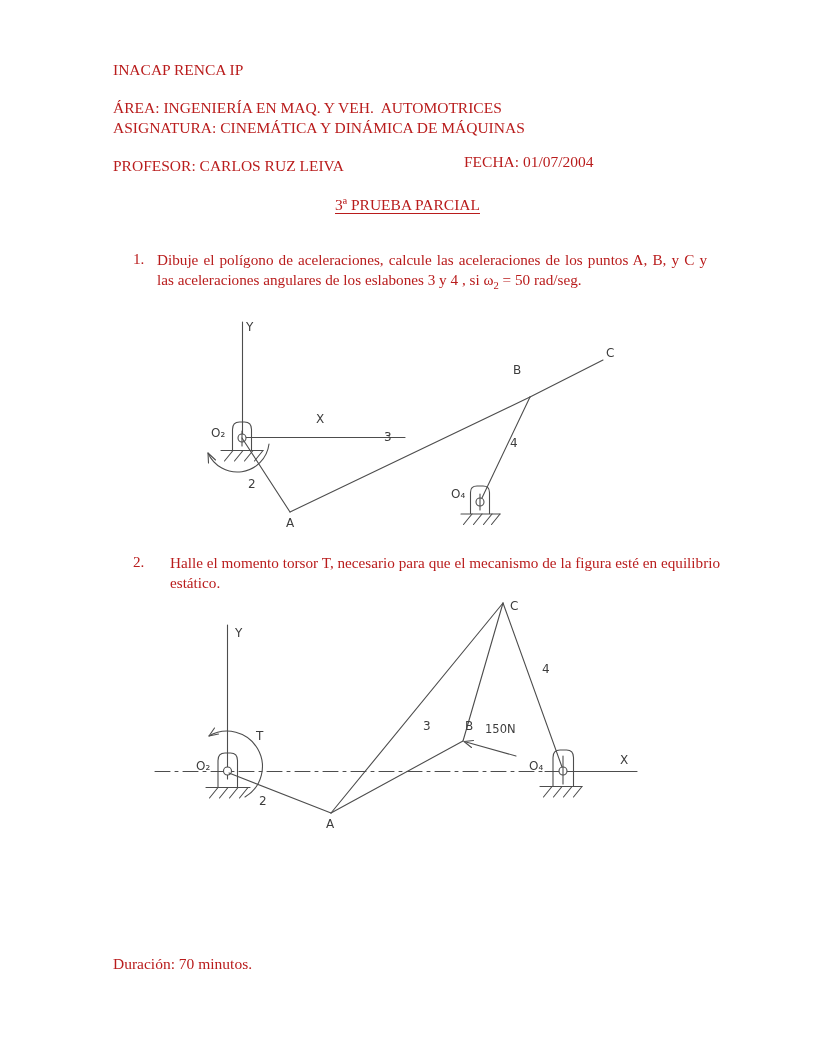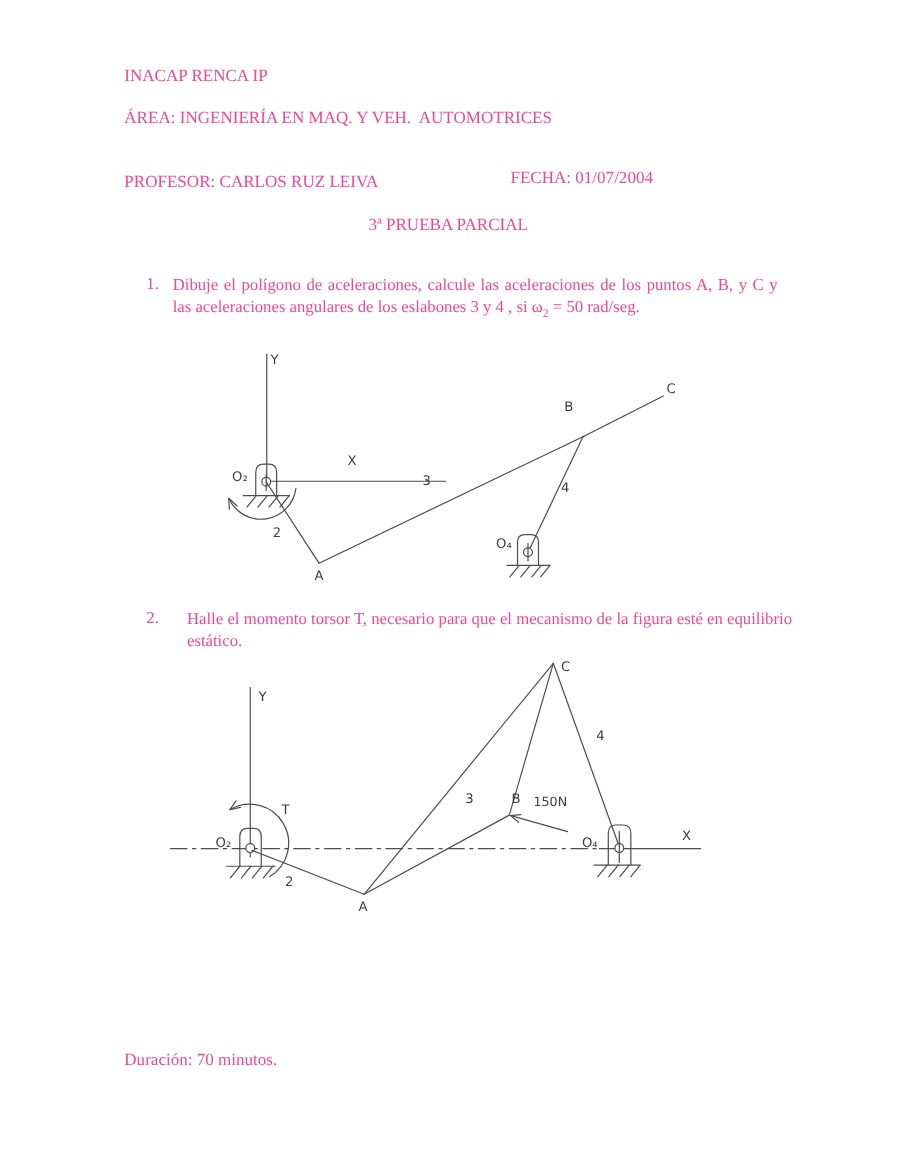--- a/index.html
+++ b/index.html
@@ -1,30 +1,30 @@
 <!DOCTYPE html>
 <html><head>
 <meta charset="utf-8">
 <style>
   html,body { margin:0; padding:0; background:#ffffff; }
   .page {
     position:relative; width:815px; height:1055px; background:#ffffff;
-    font-family:"Liberation Serif","DejaVu Serif",serif; color:#ec4899;
+    font-family:"Liberation Serif","DejaVu Serif",serif; color:#b91c1c;
     overflow:hidden;
   }
   .abs { position:absolute; }
   .hdr { font-size:15.5px; white-space:pre-wrap; }
   .line-institution { left:113px; top:61px; }
   .line-area       { left:113px; top:99px; }
   .line-subject    { left:113px; top:119px; }
   .line-professor  { left:113px; top:157px; }
   .line-date       { left:464px; top:153px; }
   .doc-title {
     left:0; top:196px; width:815px; text-align:center;
-    font-size:15.5px; text-underline-offset:3px;
+    font-size:15.5px; text-decoration:underline; text-underline-offset:3px;
   }
   .prob-num  { font-size:15.2px; }
   .p1-num { left:133px; top:250px; }
   .p2-num { left:133px; top:553px; }
   .prob-text {
     width:550px; font-size:15.2px; line-height:19.5px; text-align:justify;
   }
   .p1-text { left:157px; top:250px; }
   .p2-text { left:170px; top:553px; }
   .prob-text sub { font-size:0.7em; line-height:0; }
@@ -41,20 +41,21 @@
   .dlabel-small { font-size:11.5px; }
   .dashdot { stroke-dasharray:15 5 3 5; }
 </style>
 </head>
 <body>
 
 <div class="page">
 
   <div class="abs hdr line-institution">INACAP RENCA IP</div>
   <div class="abs hdr line-area">ÁREA: INGENIERÍA EN MAQ. Y VEH.  AUTOMOTRICES</div>
+  <div class="abs hdr line-subject">ASIGNATURA: CINEMÁTICA Y DINÁMICA DE MÁQUINAS</div>
   <div class="abs hdr line-professor">PROFESOR: CARLOS RUZ LEIVA</div>
   <div class="abs hdr line-date">FECHA: 01/07/2004</div>
 
   <div class="abs doc-title">3ª PRUEBA PARCIAL</div>
 
   <div class="abs prob-num p1-num">1.</div>
   <div class="abs prob-text p1-text"><span>Dibuje el polígono de aceleraciones, calcule las aceleraciones de los puntos A, B, y C y las aceleraciones angulares de los eslabones 3 y 4 , si ω</span><sub>2</sub><span> = 50 rad/seg.</span></div>
 
   <div class="abs prob-num p2-num">2.</div>
   <div class="abs prob-text p2-text">Halle el momento torsor T, necesario para que el mecanismo de la figura esté en equilibrio estático.</div>

